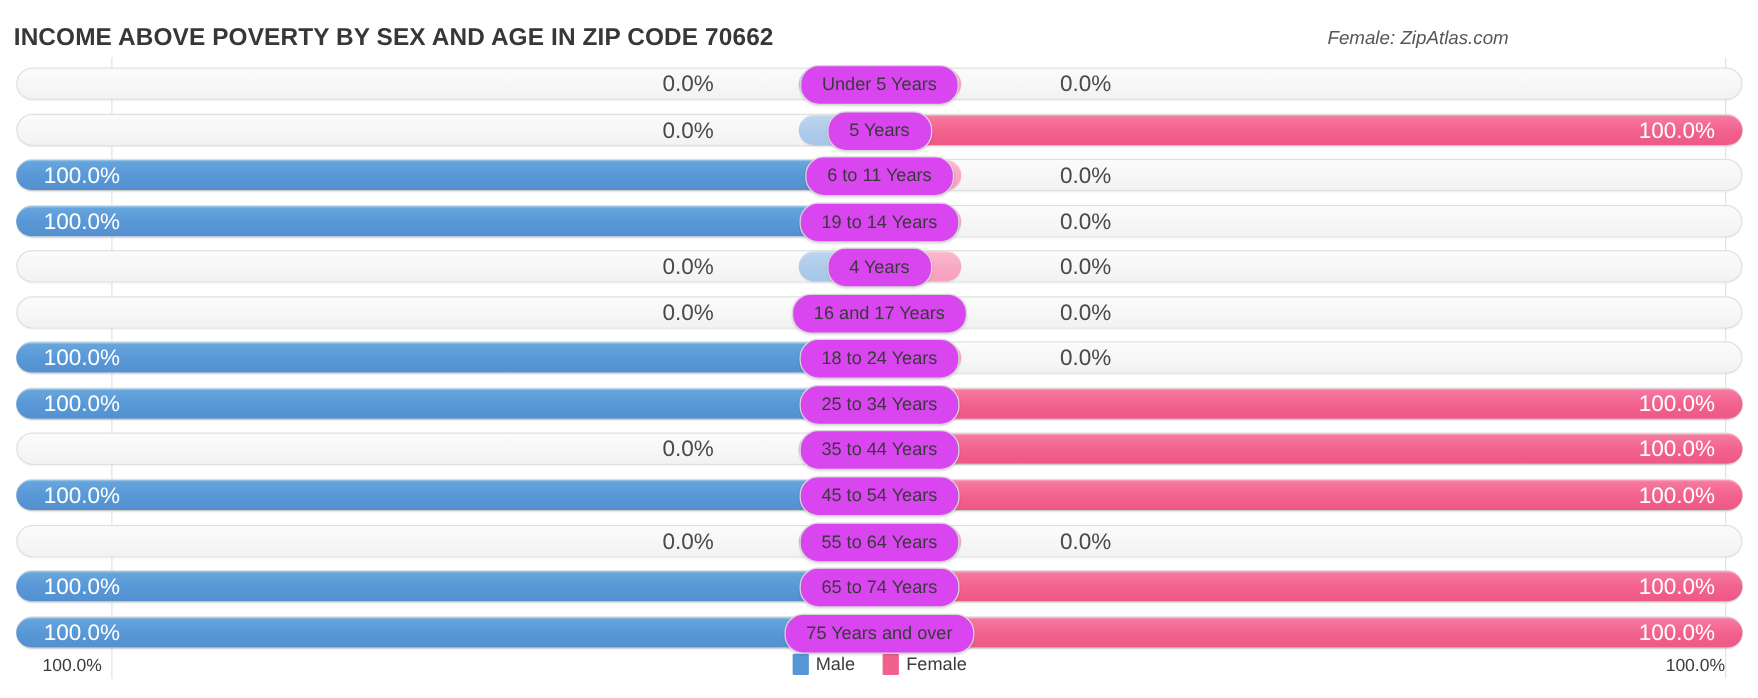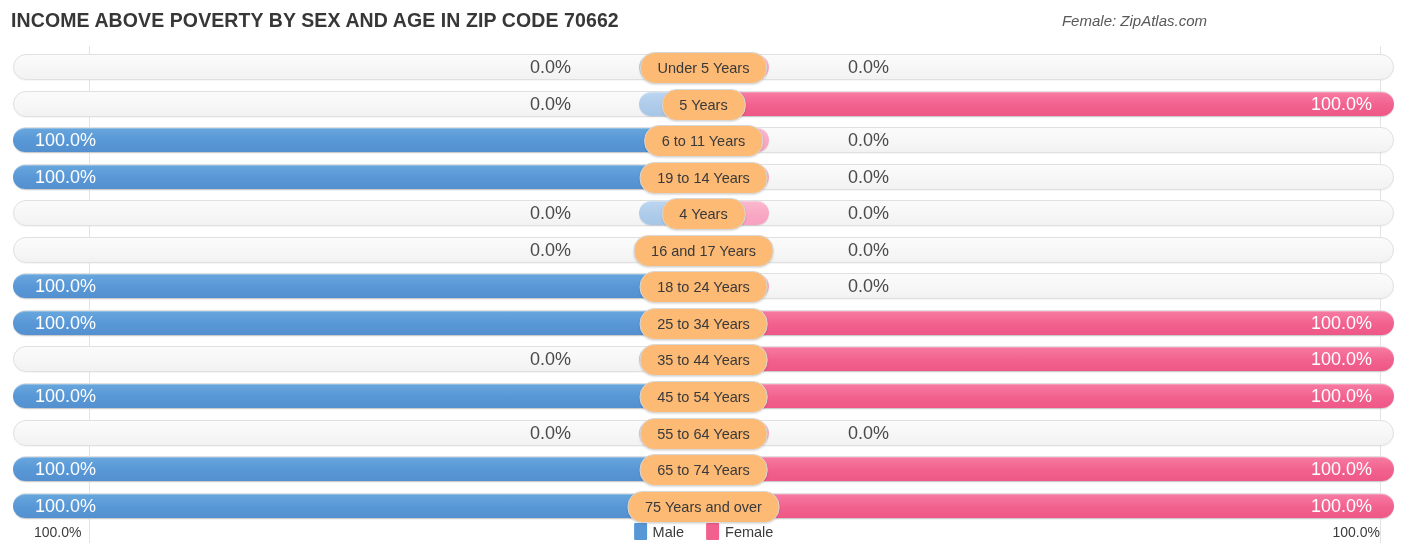--- a/index.html
+++ b/index.html
@@ -13,21 +13,21 @@
     height: 558px;
     font-family: "Liberation Sans", sans-serif;
     color: #3a3a3a;
     overflow: hidden;
     position: relative;
   }
 
   
   #header {
     position: absolute;
-    left: 0; top: 0;
+    left: 0; top: 10px;
     width: 1219px;
     height: 44px;
   }
   #chart-title {
     position: absolute;
     left: 11px;
     top: 9px;
     font-size: 19.5px;
     font-weight: bold;
     letter-spacing: .1px;
@@ -134,21 +134,21 @@
   
   .pill {
     position: absolute;
     left: 50%;
     top: 0px;
     transform: translateX(-50%);
     height: 30px;
     line-height: 30px;
     padding: 0 17px;
     border-radius: 15px;
-    background: #fdba74;
+    background: #d946ef;
     border: 1px solid #d8d8d8;
     font-size: 14.5px;
     color: #39393b;
     white-space: nowrap;
     box-shadow: 0 1px 2px rgba(0,0,0,.13);
     z-index: 5;
   }
 
   
   #footer {

